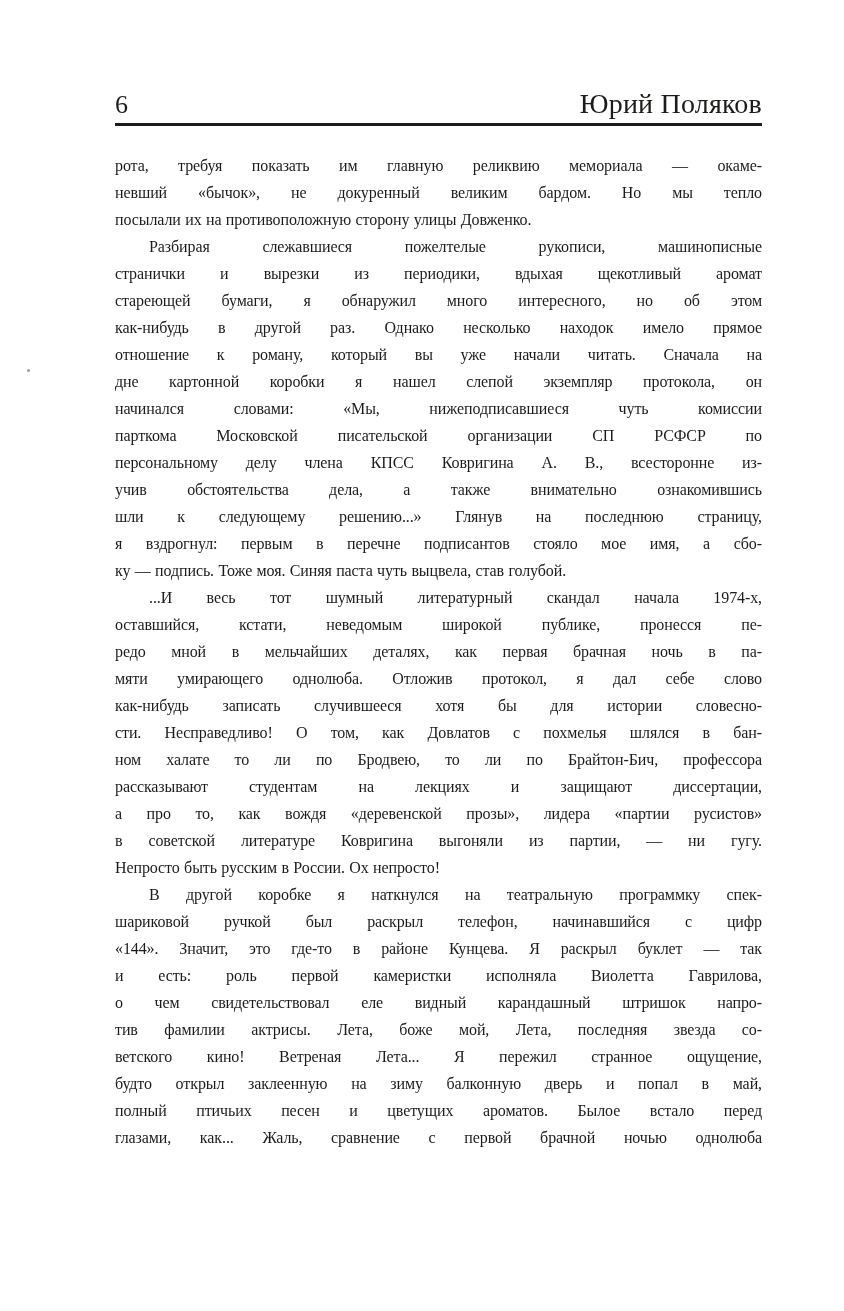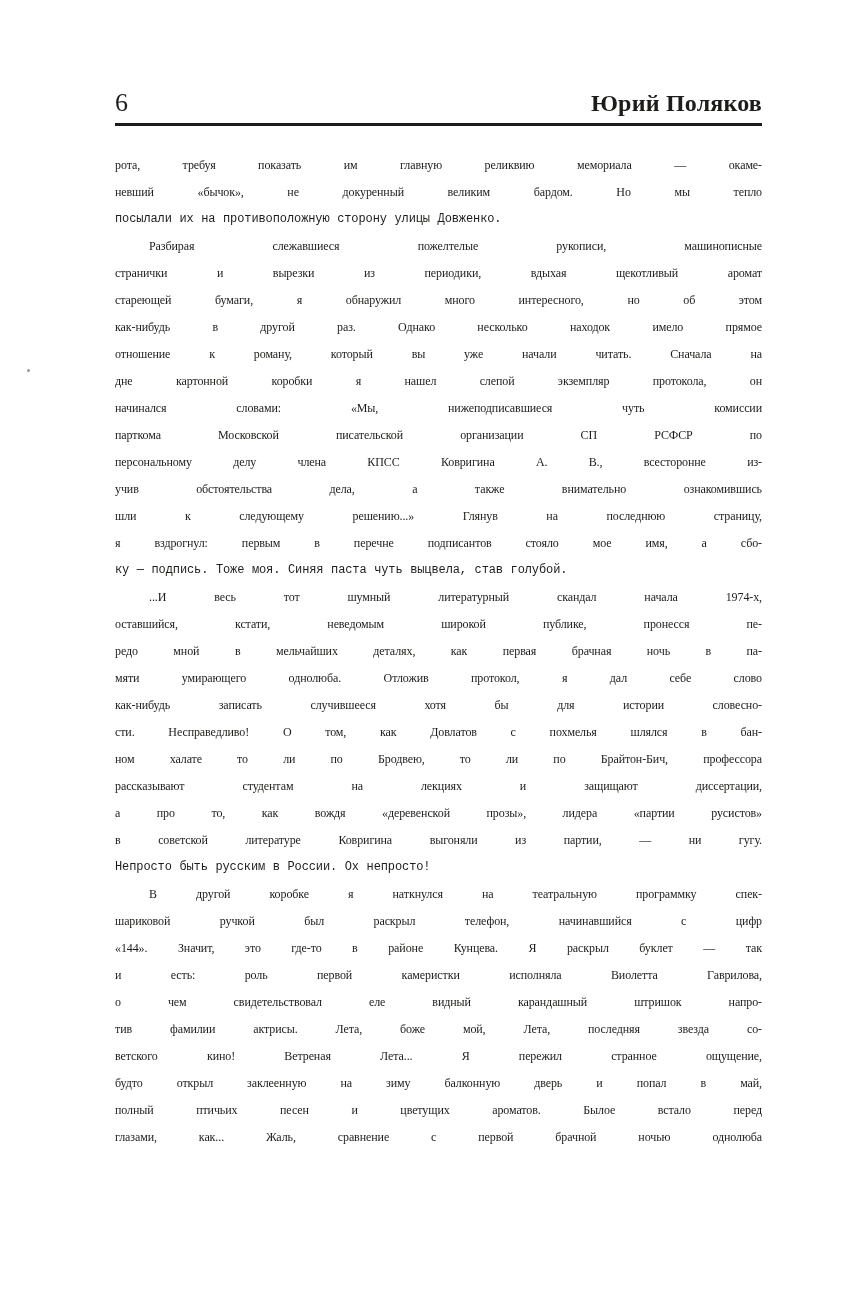--- a/index.html
+++ b/index.html
@@ -24,22 +24,22 @@
     display: flex;
     justify-content: space-between;
     align-items: baseline;
   }
   .page-number {
     font-size: 26px;
     font-weight: 400;
     line-height: 1;
   }
   .running-author {
-    font-size: 24px;
-    font-weight: 700;
+    font-size: 28px;
+    font-weight: 400;
     line-height: 1;
     letter-spacing: 0.2px;
   }
   .header-rule {
     position: absolute;
     top: 123px;
     left: 115px;
     width: 647px;
     height: 3px;
     background: #1c1c1a;
@@ -48,36 +48,35 @@
     position: absolute;
     top: 152px;
     left: 115px;
     width: 647px;
   }
   .paragraph {
     margin: 0;
     padding: 0;
   }
   .line {
-    font-size: 12px;
+    font-size: 16px;
     line-height: 27px;
     height: 27px;
     white-space: nowrap;      
     white-space: normal;
     text-align: justify;
     text-align-last: justify;
     letter-spacing: -0.1px;
     word-spacing: 0.5px;
   }
   .line.first-indent {
     text-indent: 34px;
   }
   .line.para-last {
     text-align-last: left;
-    font-family: Liberation Mono, monospace;
   }
   .scan-speck {
     position: absolute;
     left: 27px;
     top: 369px;
     width: 3px;
     height: 3px;
     border-radius: 50%;
     background: #9a9a98;
   }

